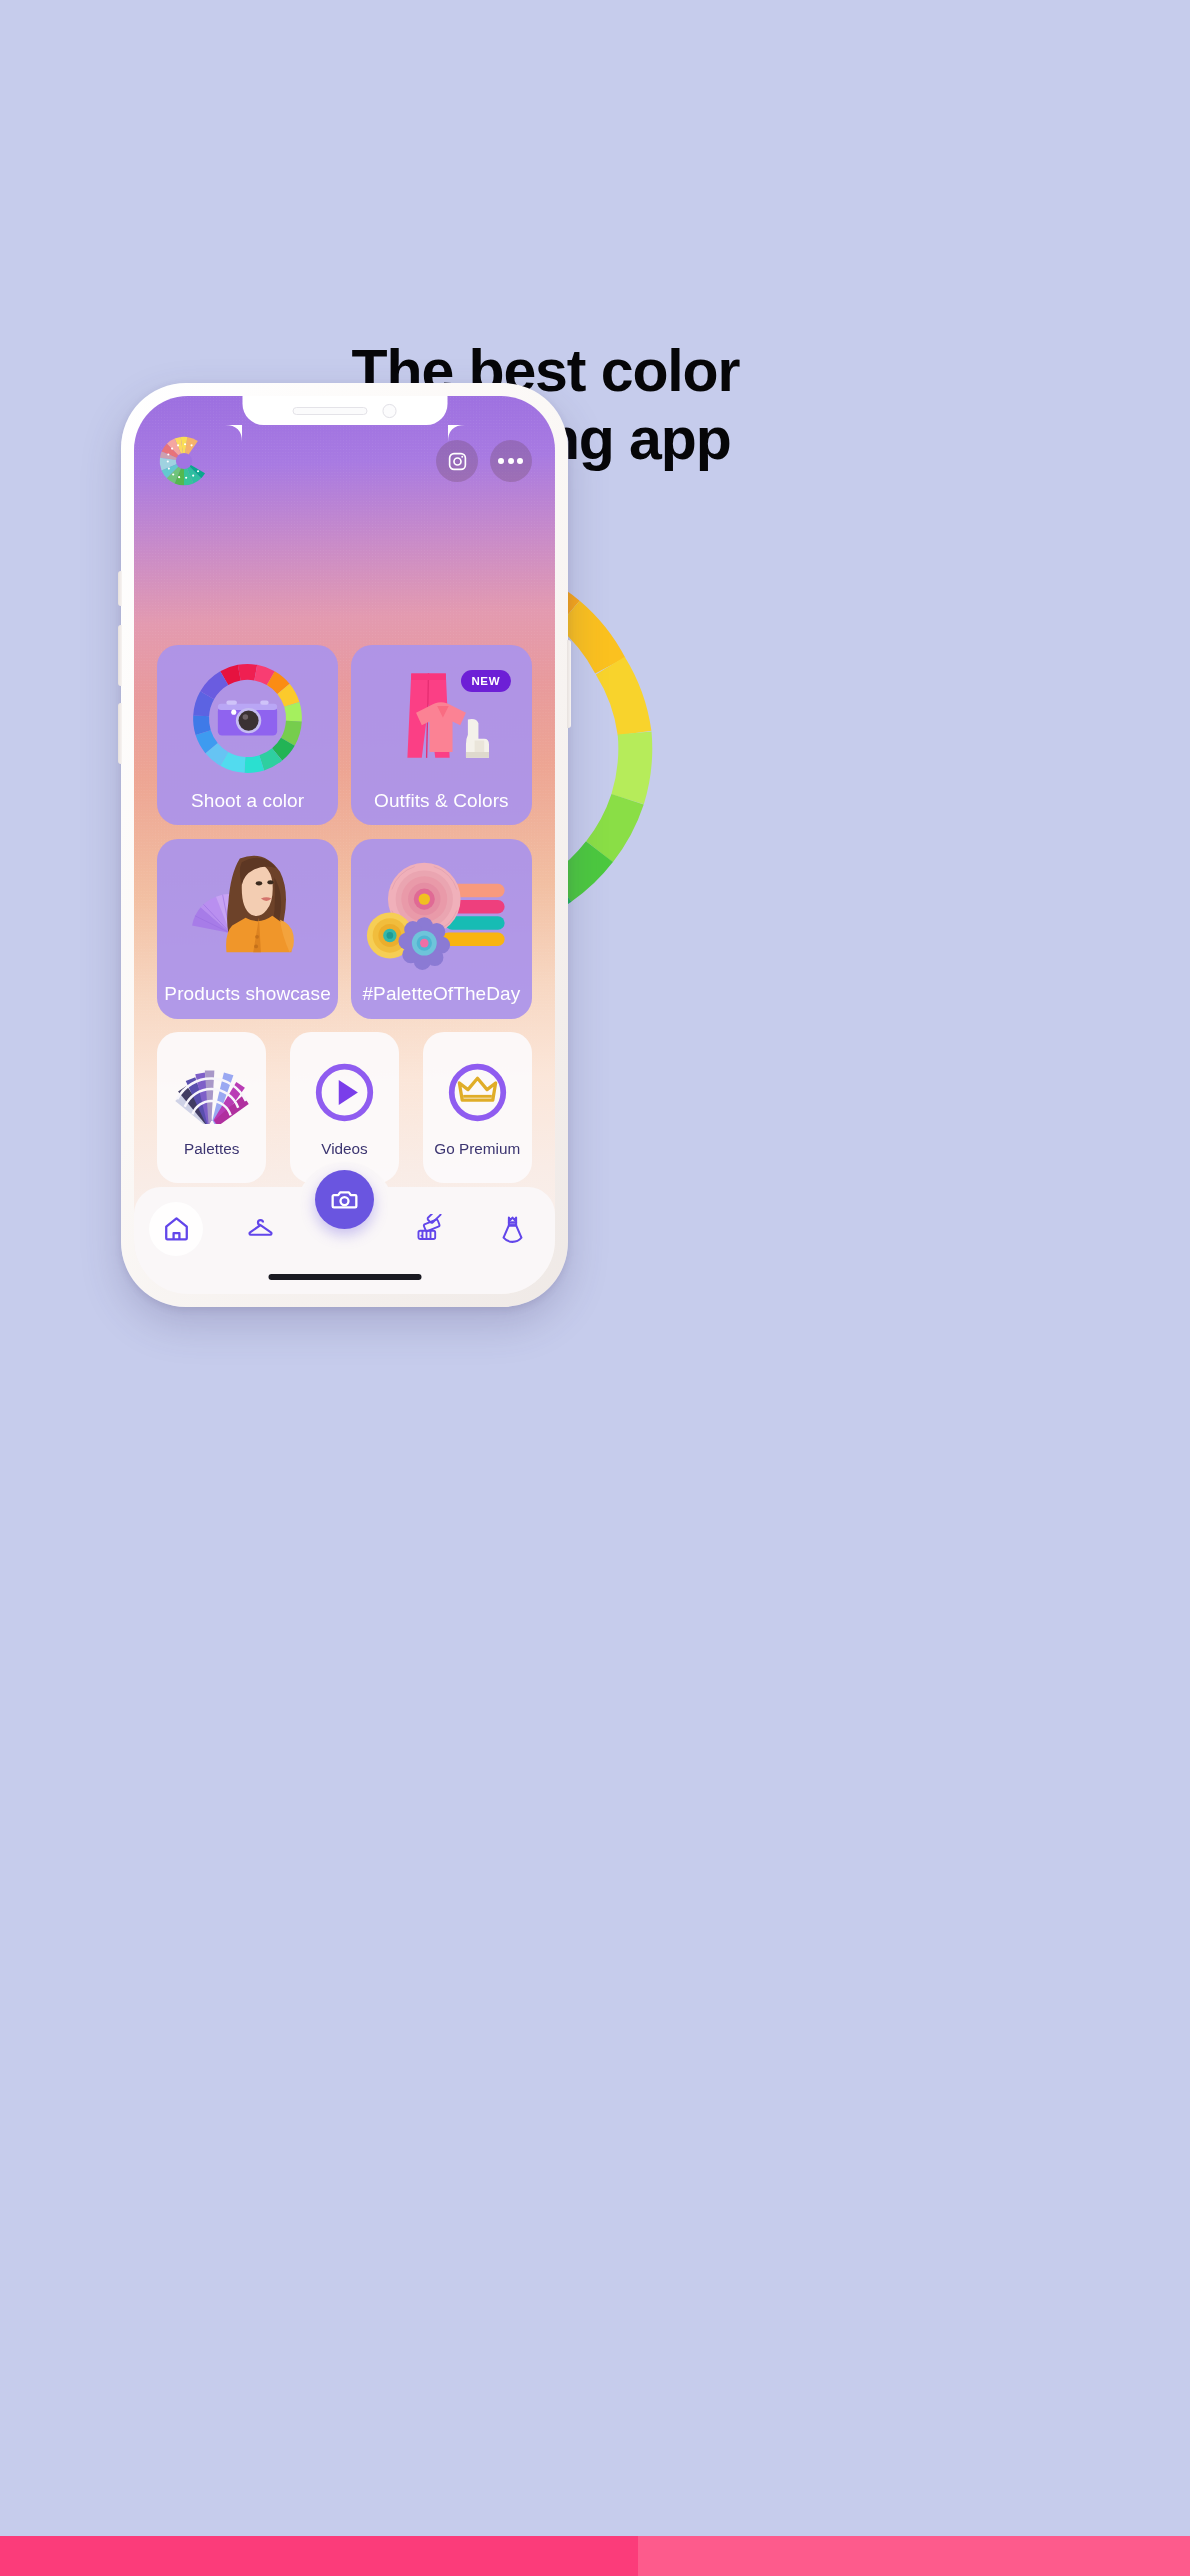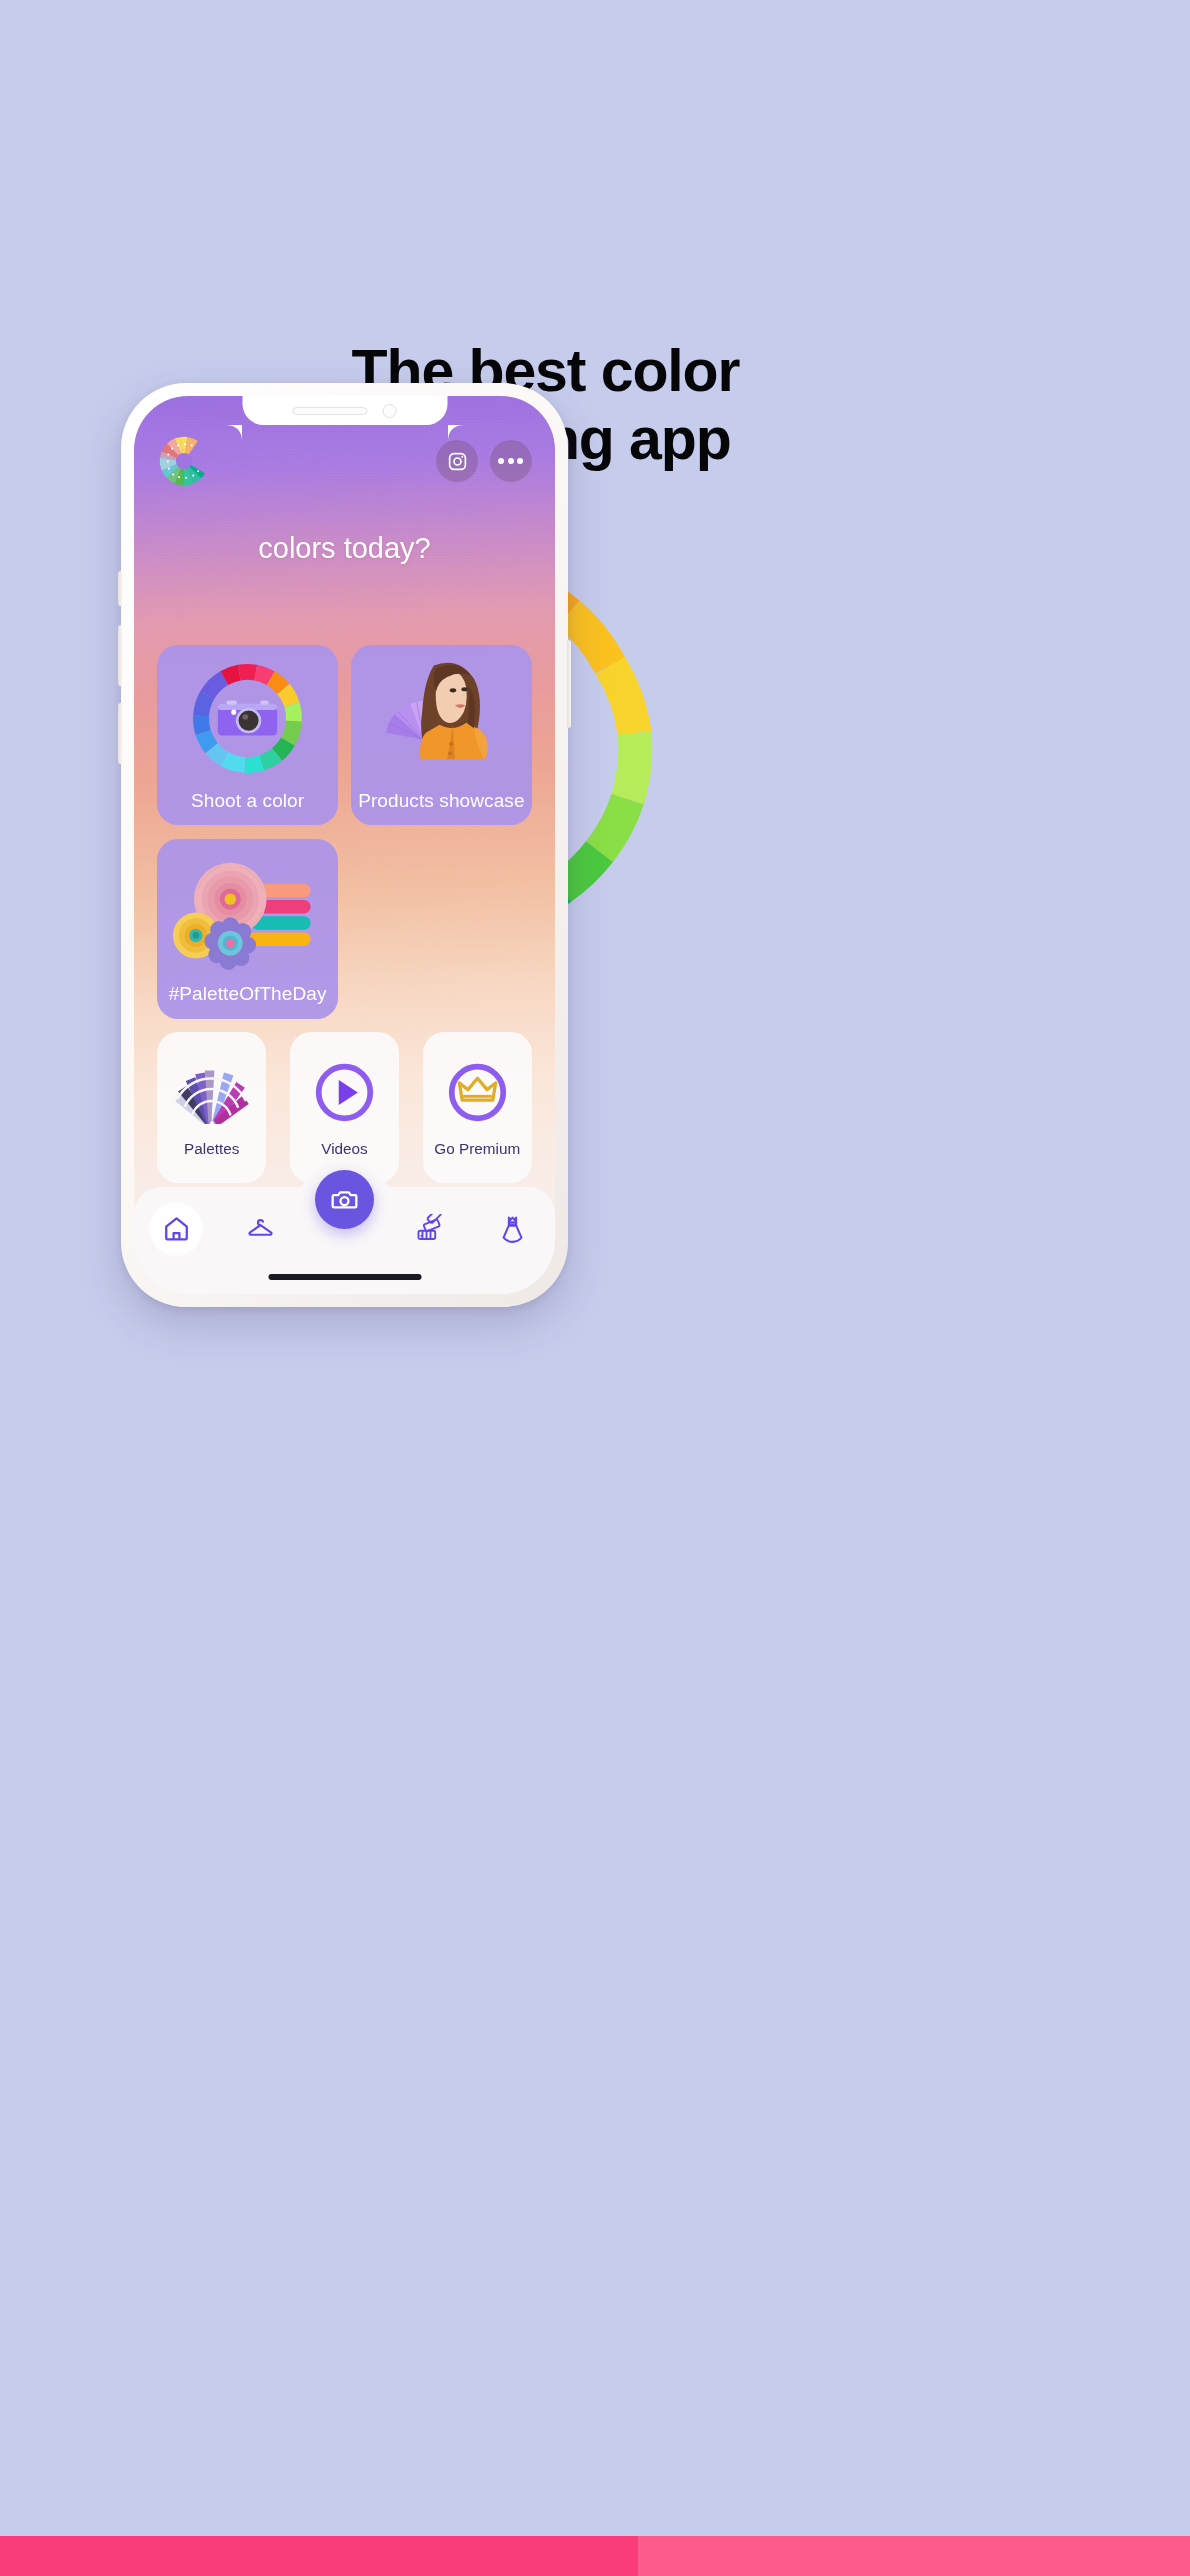--- a/index.html
+++ b/index.html
@@ -327,21 +327,20 @@
           <span class="dots">
               <i></i>
               <i></i>
               <i></i>
             </span>
         </div>
       </div>
     </div>
 
     <div class="screen-title">
-      <div>colors today?</div>
     </div>
 
     <div class="grid-main">
 
       <div class="bigcard">
         <div class="art">
           <svg width="127" height="127" viewBox="0 0 120 120">
             <g transform="translate(60,60)" stroke-width="15" fill="none">
               <path d="M -7.8 -43.3 A 44 44 0 0 1 7.8 -43.3" stroke="#ef1f51"></path>
               <path d="M 7.8 -43.3 A 44 44 0 0 1 22.0 -38.1" stroke="#f83d72"></path>
@@ -368,20 +367,39 @@
               <circle cx="61" cy="62" r="12" fill="#c6bdf2"></circle>
               <circle cx="61" cy="62" r="9.5" fill="#3b3233"></circle>
               <circle cx="58" cy="58.5" r="2.6" fill="#6e6266"></circle>
               <circle cx="47" cy="54" r="2.4" fill="#ffffff"></circle>
             </g>
           </svg>
         </div>
         <div class="cap">Shoot a color</div>
       </div>
 
+      <div class="bigcard">
+        <div class="badge-new">NEW</div>
+        <div class="art">
+          <svg width="144" height="125" viewBox="0 0 150 130">
+
+            <path d="M44 18 h36 l4 88 h-15 l-7 -56 -7 56 h-15 Z" fill="#fb3f85"></path>
+            <path d="M62 18 l-2 88" stroke="#e62e72" stroke-width="1.4" fill="none"></path>
+            <path d="M44 18 h36 v7 h-36 Z" fill="#f9357d"></path>
+
+            <path d="M63 52 q12 -8 24 0 l14 7 -6 13 -8 -4 v32 h-24 v-32 l-8 4 -6 -13 Z" fill="#fb8294"></path>
+            <path d="M71 52 l6 12 6 -12" fill="#f96c82"></path>
+
+            <path d="M103 66 q9 -2 11 4 v16 h6 q5 0 5 6 v14 h-24 v-14 q0 -6 2 -10 Z" fill="#f4f1ea"></path>
+            <path d="M101 100 h24 v6 h-24 Z" fill="#ded9cd"></path>
+            <path d="M110 88 h10 v12 h-10 Z" fill="#eae5da"></path>
+          </svg>
+        </div>
+        <div class="cap">Outfits &amp; Colors</div>
+      </div>
 
       <div class="bigcard">
         <div class="art">
           <svg width="153" height="134" viewBox="0 0 160 140">
 
             <g transform="translate(62,92)">
               <path d="M0 0 L -40 -8 A 41 41 0 0 1 -31 -27 Z" fill="#a77ce8"></path>
               <path d="M0 0 L -31 -27 A 41 41 0 0 1 -15 -38 Z" fill="#b98ff0"></path>
               <path d="M0 0 L -15 -38 A 41 41 0 0 1 4 -41 Z" fill="#c8a3f4"></path>
               <path d="M0 0 L 4 -41 A 41 41 0 0 1 22 -35 Z" fill="#b289ec"></path>

